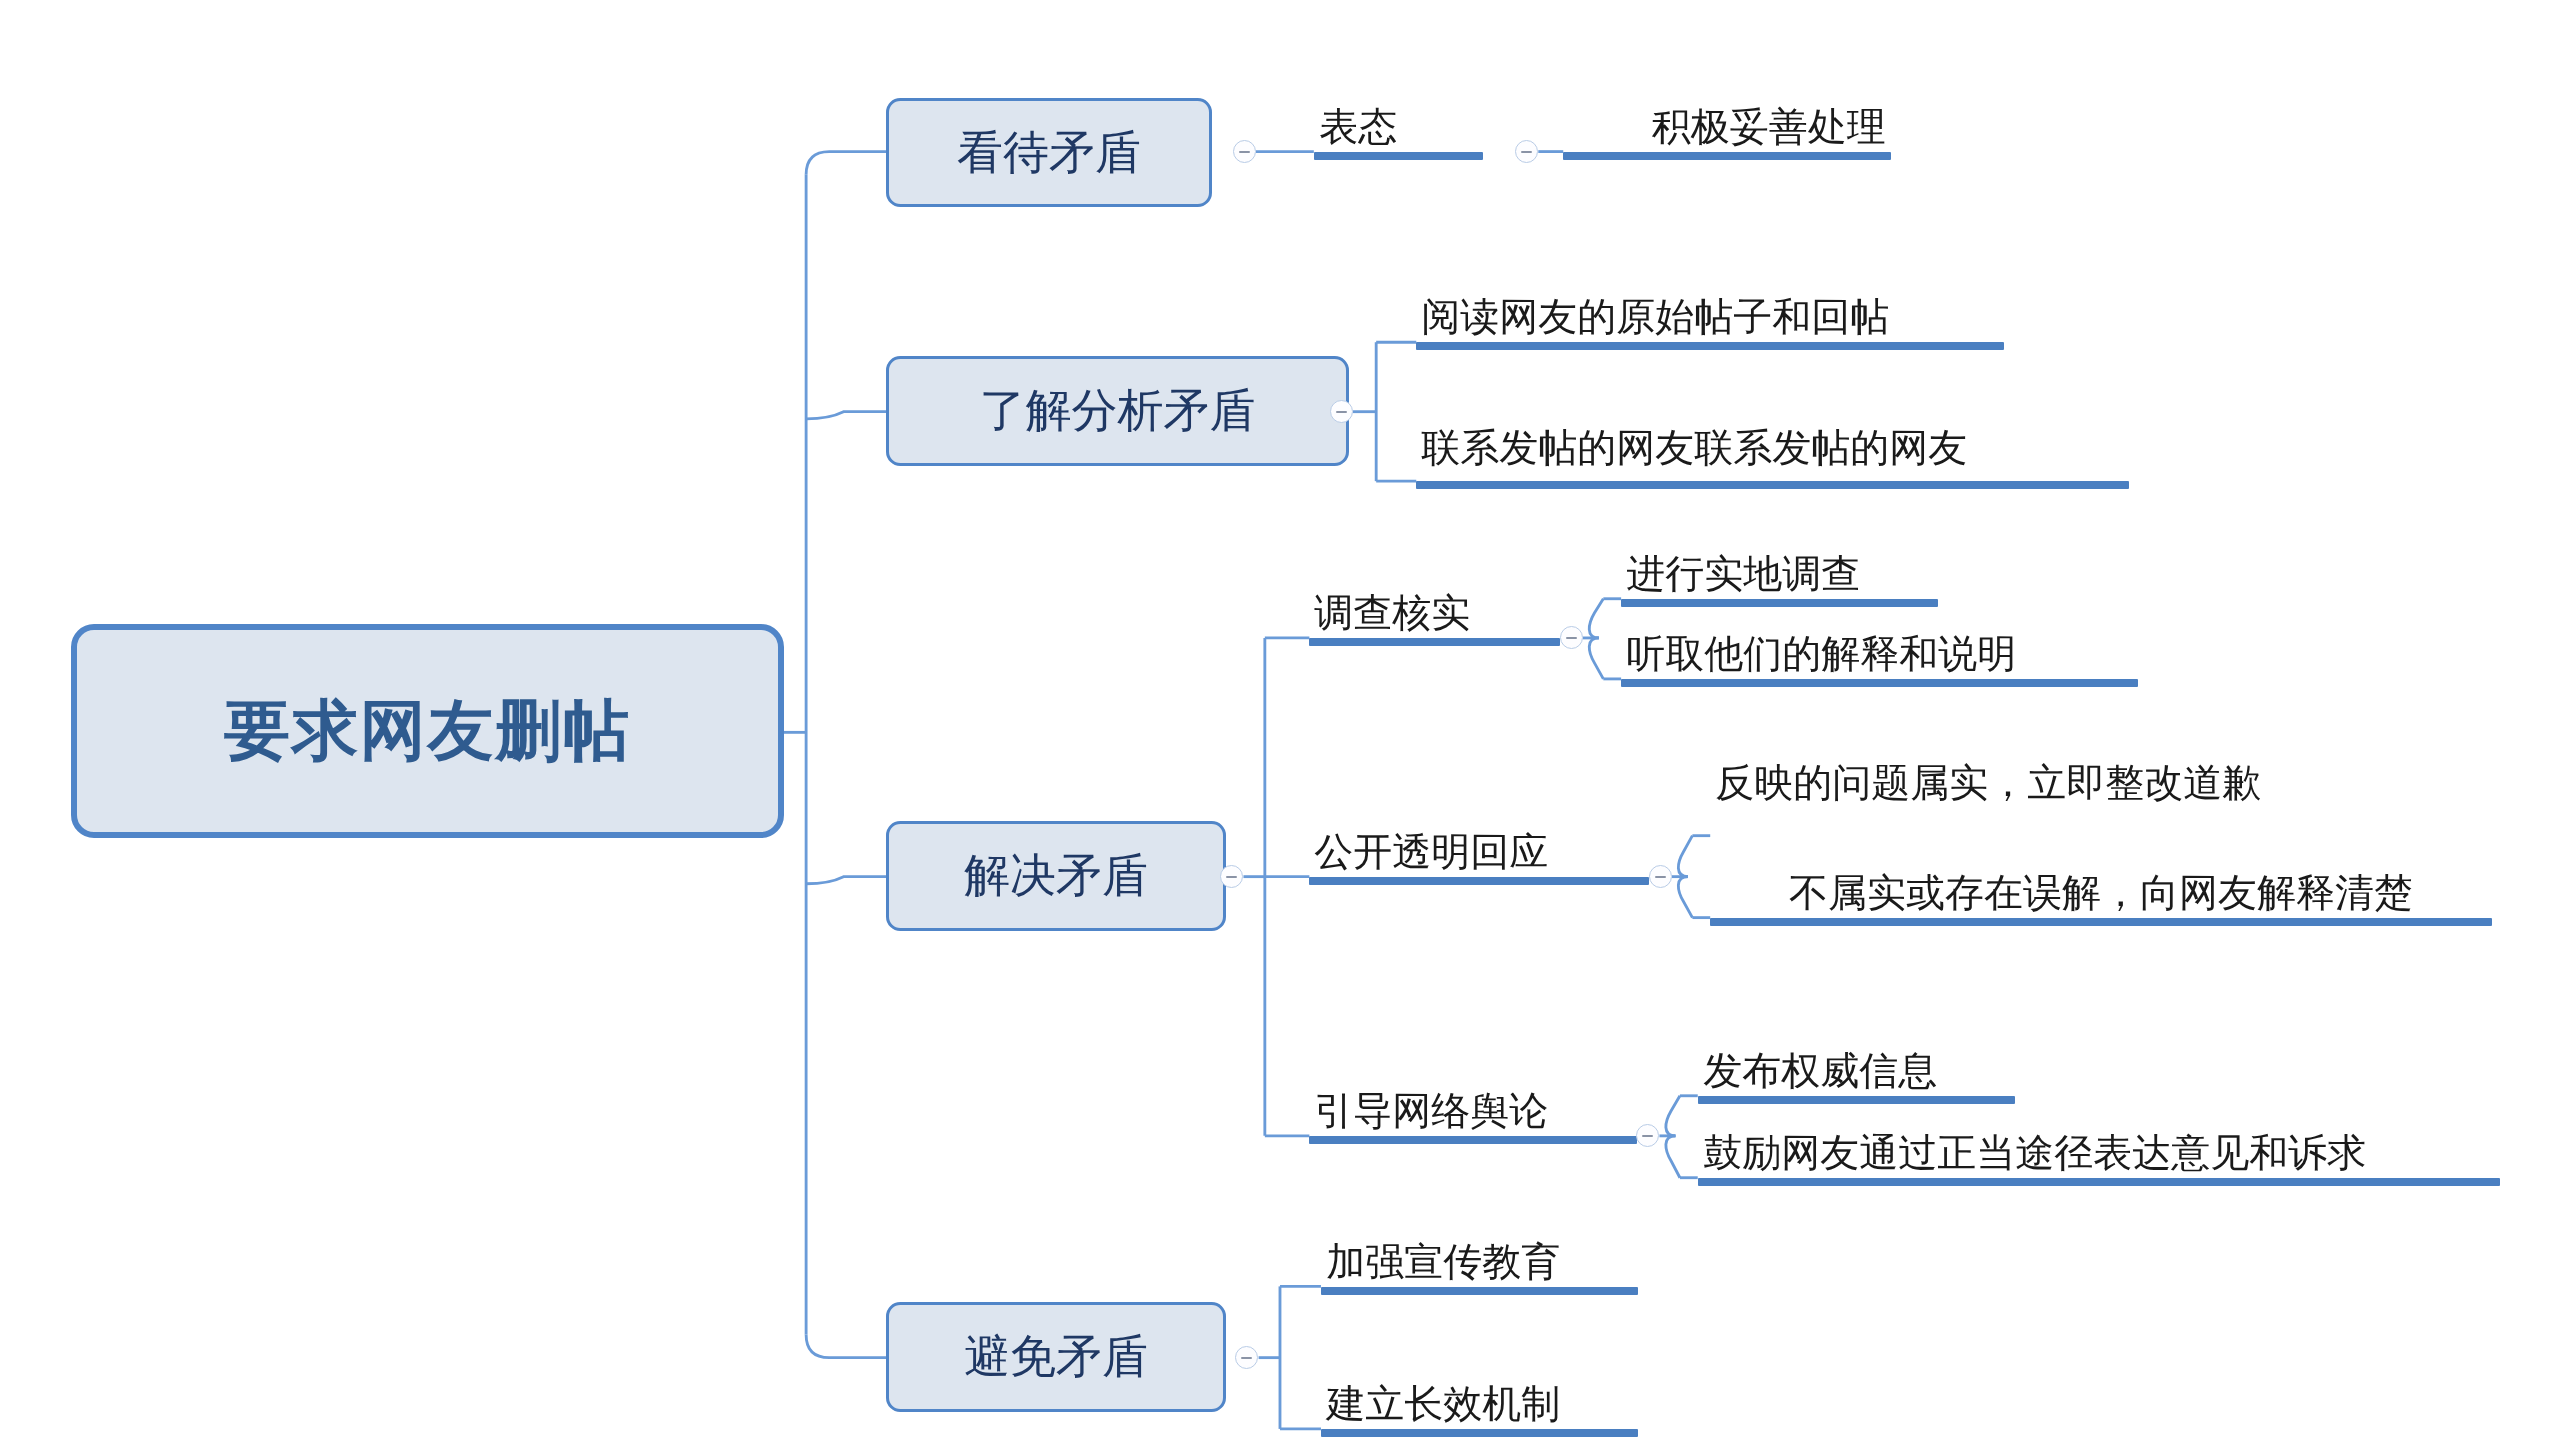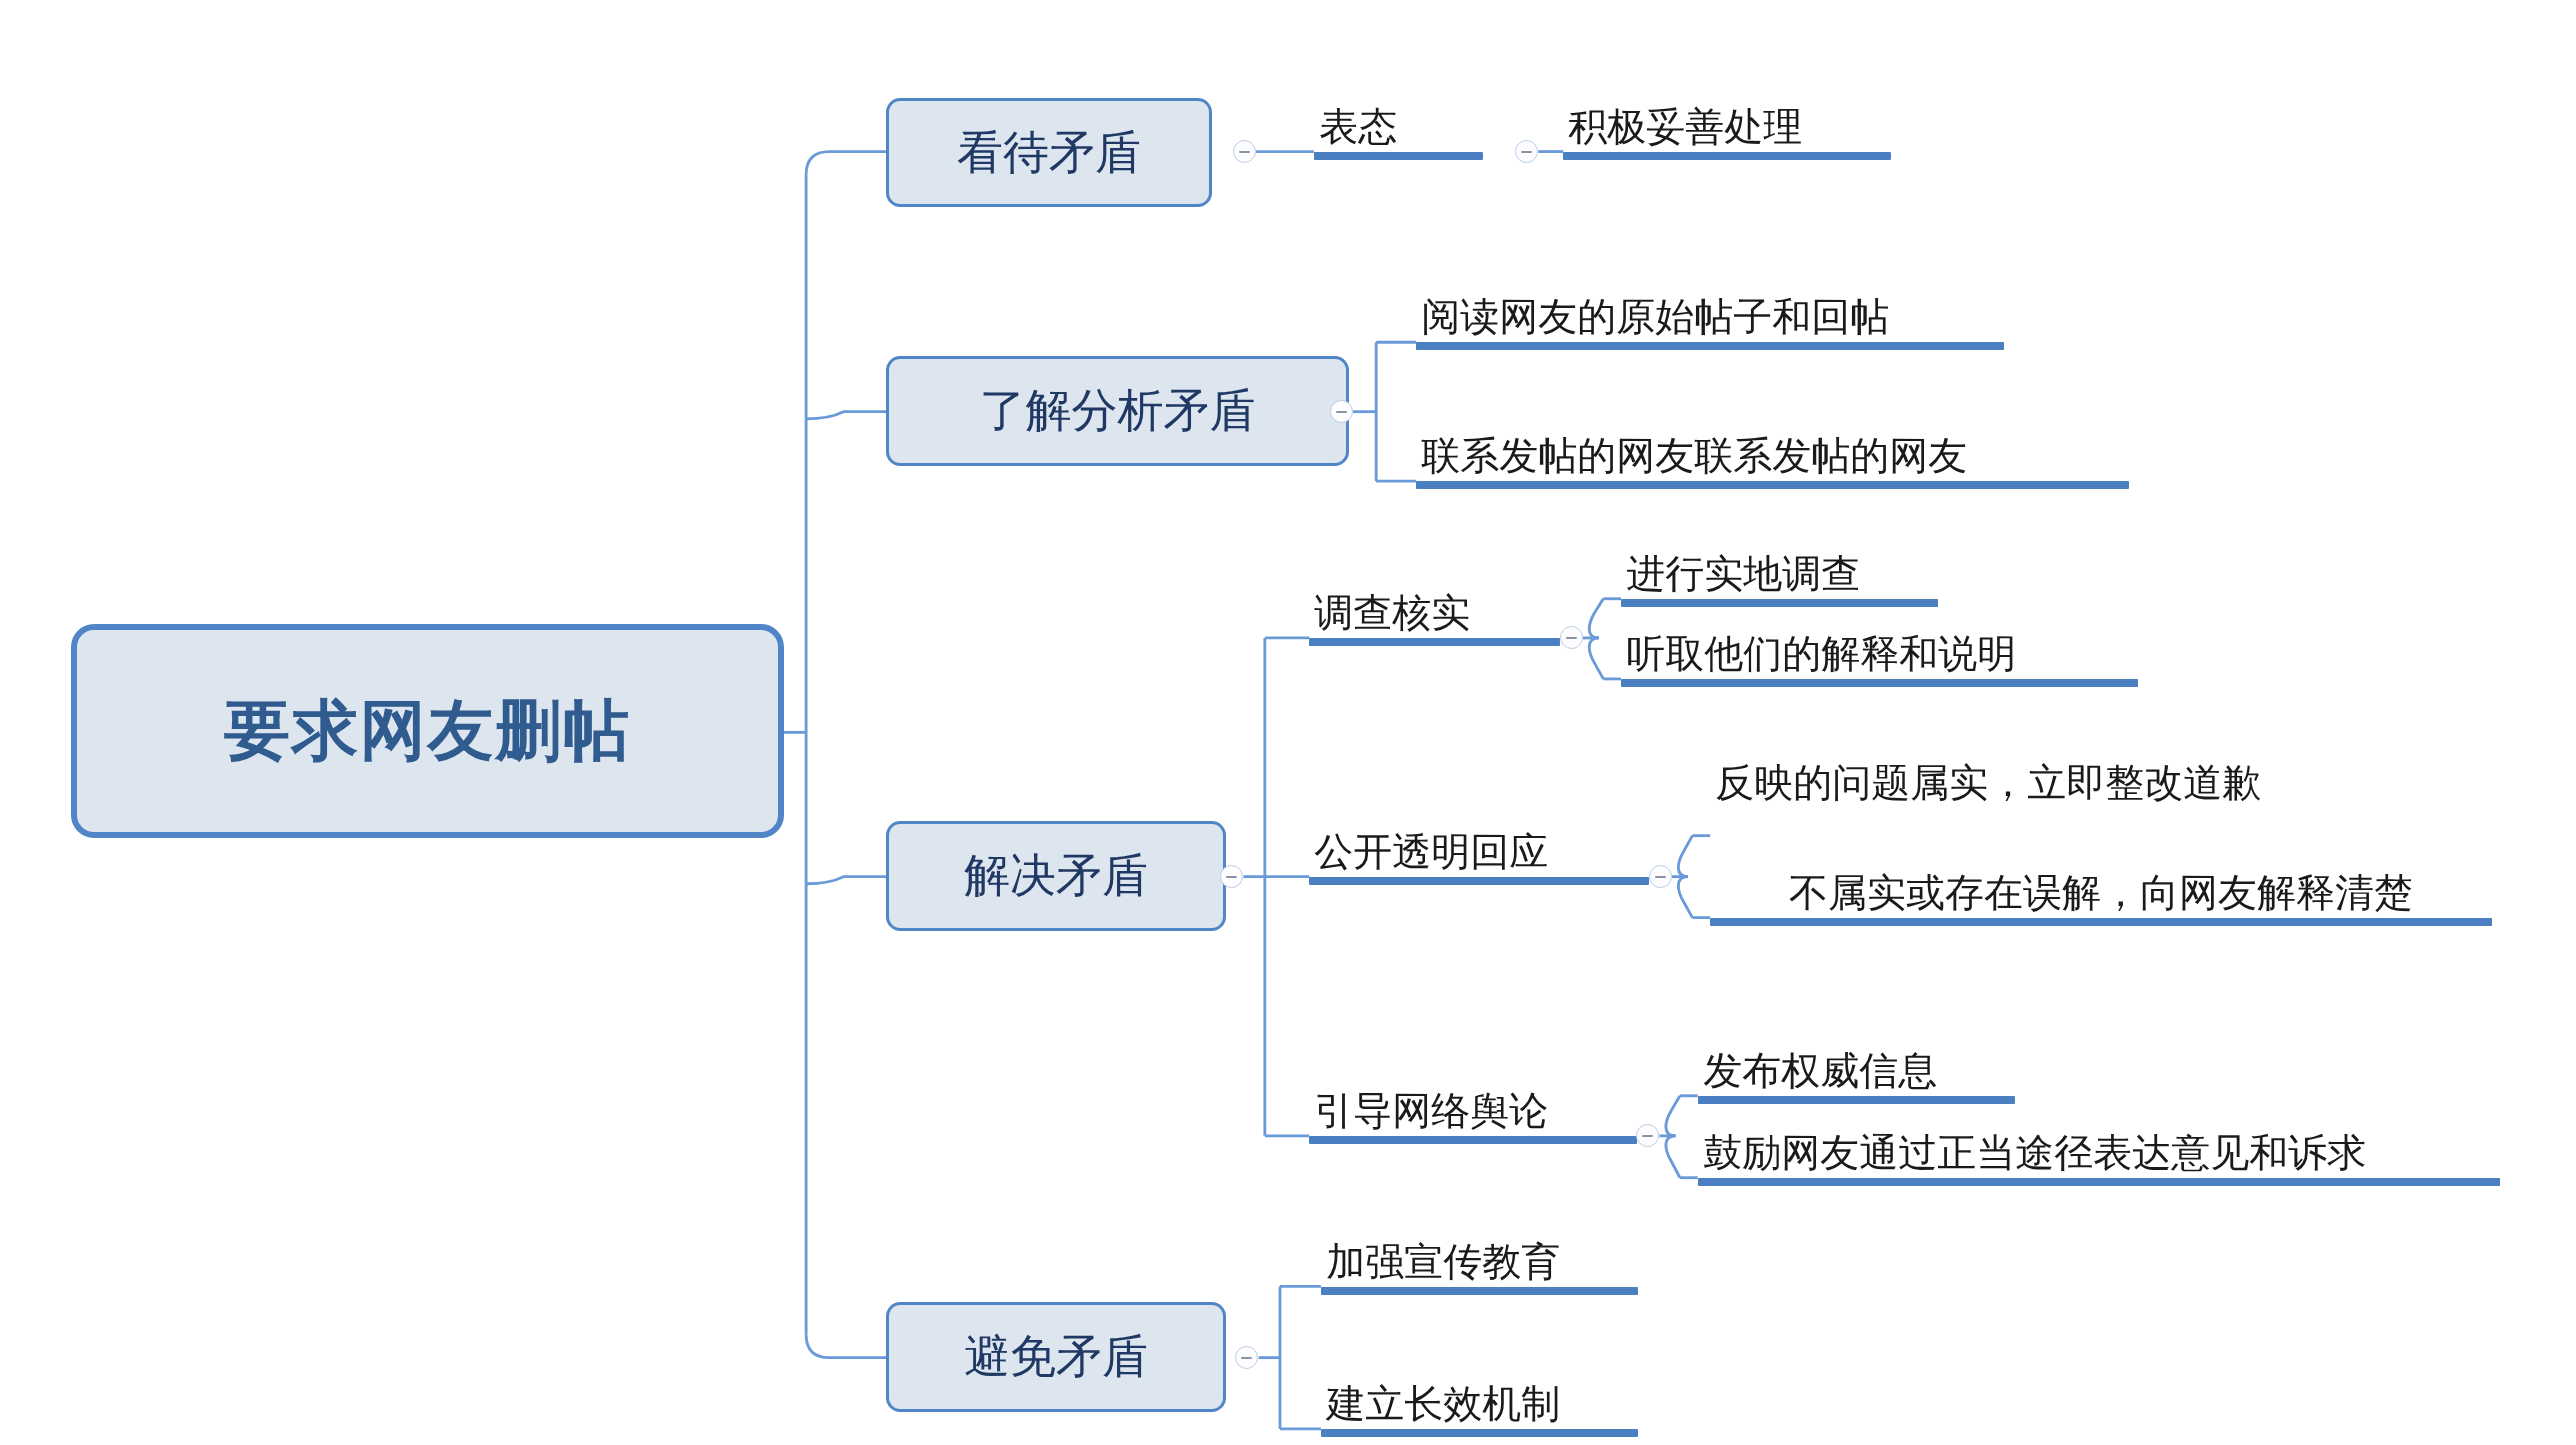--- a/index.html
+++ b/index.html
@@ -169,38 +169,38 @@
   </div>
 
   <div class="text-node" style="left:1314px; top:82px; width:169px; height:78px; font-size:39px;">
     <span class="tn-label">表态</span>
     <span class="tn-underline"></span>
   </div>
   <div class="toggle" style="left:1515px; top:140px;">
     <span class="bar"></span>
   </div>
 
-  <div class="text-node" style="left:1563px; top:82px; width:328px; height:78px; font-size:39px;">
+  <div class="text-node" style="left:1563px; top:82px; width:328px; height:78px; font-size:39px;align-items:flex-end;">
     <span class="tn-label">积极妥善处理</span>
     <span class="tn-underline"></span>
   </div>
 
   <div class="branch-node" style="left:886px; top:356px; width:463px; height:110px; font-size:46px;">
     <span>了解分析矛盾</span>
   </div>
   <div class="toggle" style="left:1330px; top:400px;">
     <span class="bar"></span>
   </div>
 
   <div class="text-node" style="left:1416px; top:272px; width:588px; height:78px; font-size:39px;">
     <span class="tn-label">阅读网友的原始帖子和回帖</span>
     <span class="tn-underline"></span>
   </div>
 
-  <div class="text-node" style="left:1416px; top:411px; width:713px; height:78px; font-size:39px;">
+  <div class="text-node" style="left:1416px; top:411px; width:713px; height:78px; font-size:39px;gap:8px;">
     <span class="tn-label">联系发帖的网友联系发帖的网友</span>
     <span class="tn-underline"></span>
   </div>
 
   <div class="branch-node" style="left:886px; top:821px; width:340px; height:110px; font-size:46px;">
     <span>解决矛盾</span>
   </div>
   <div class="toggle" style="left:1220px; top:865px;">
     <span class="bar"></span>
   </div>

